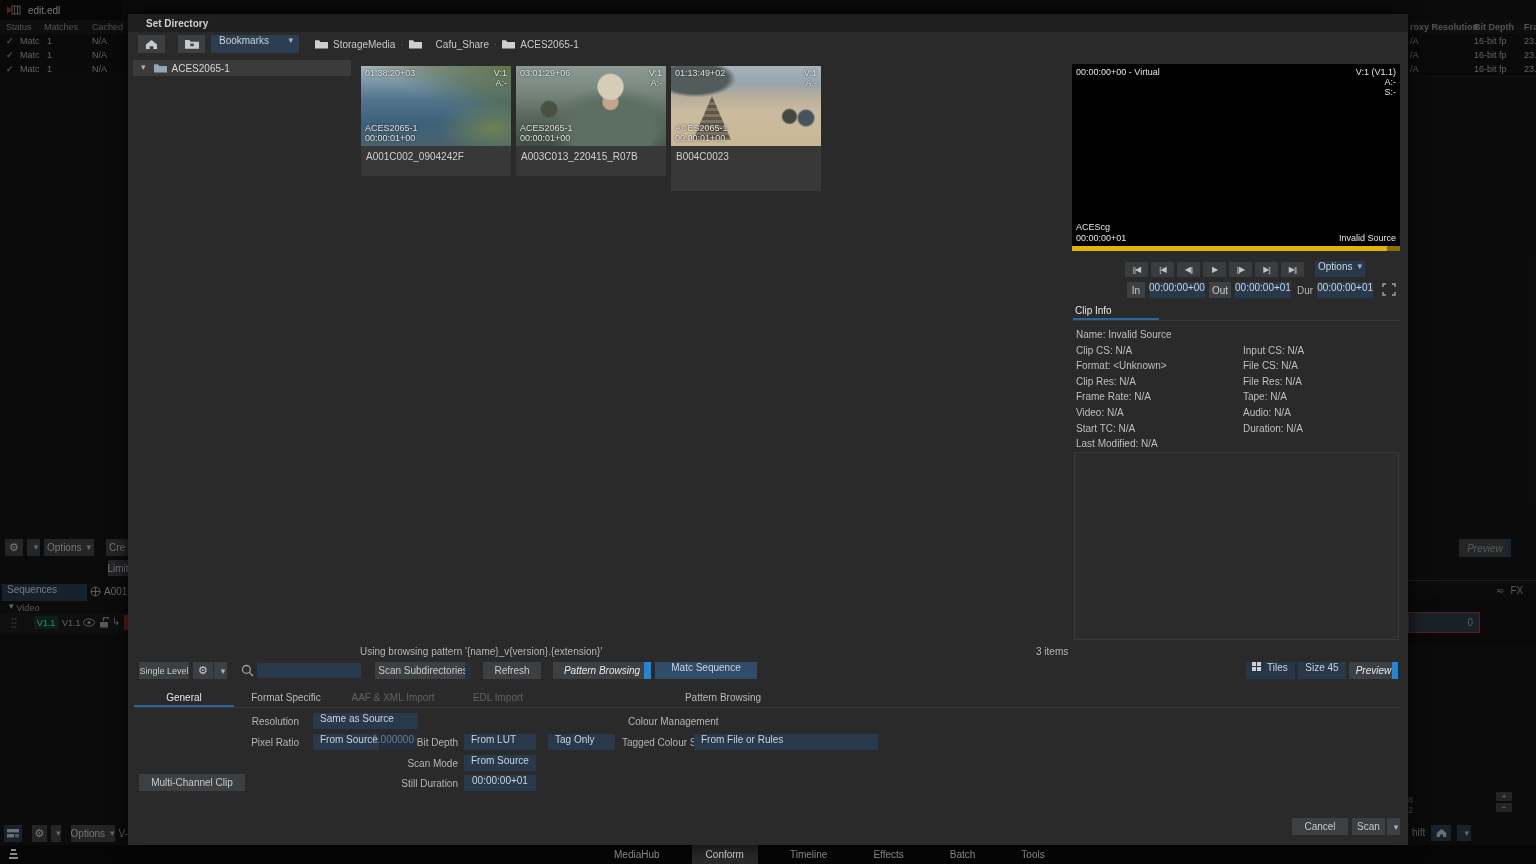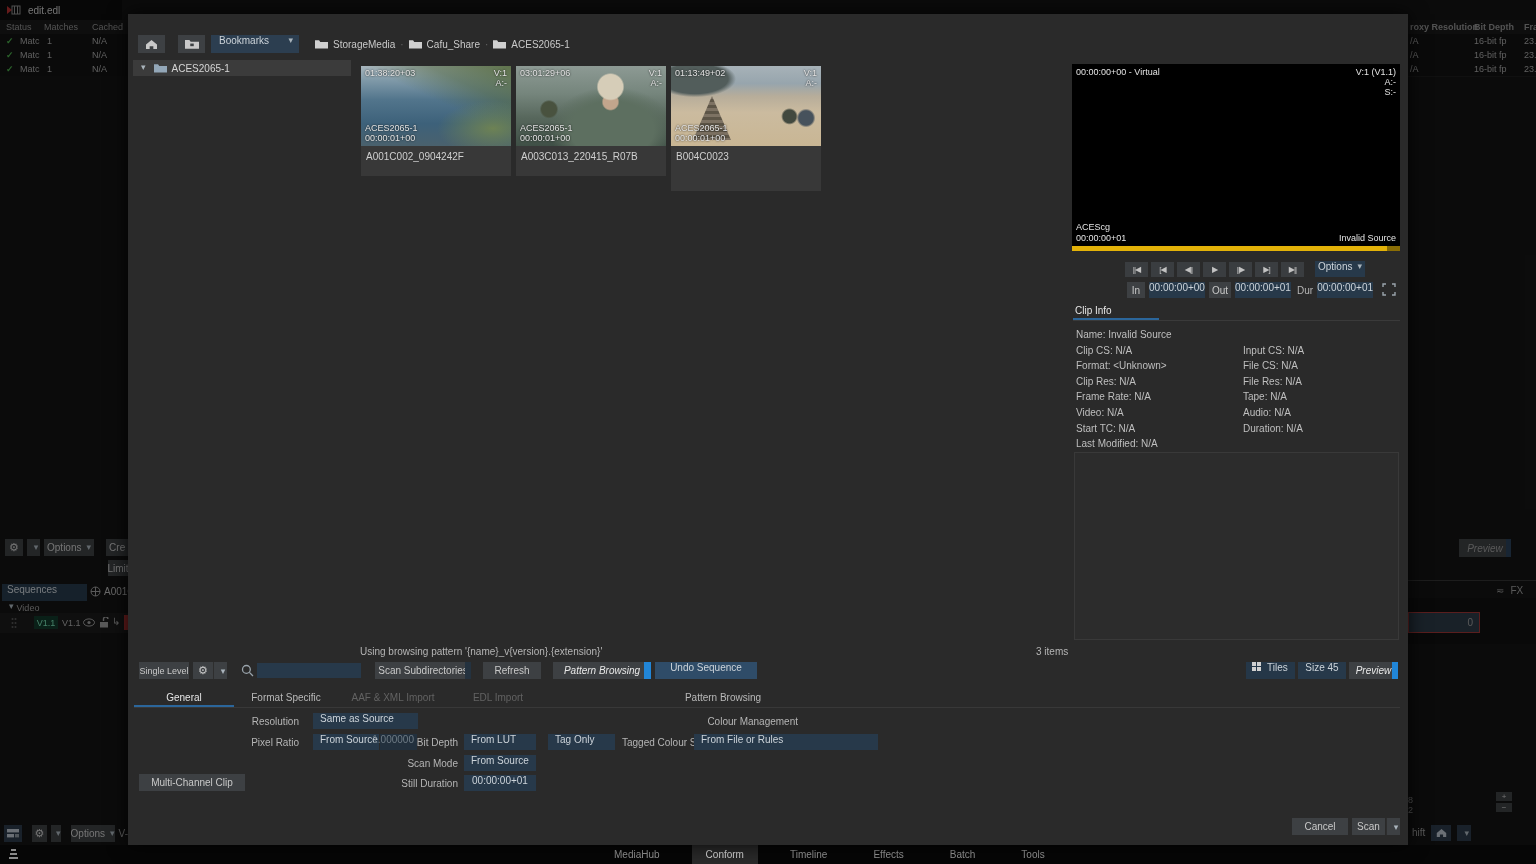--- a/index.html
+++ b/index.html
@@ -226,20 +226,21 @@
       <span class="tb-tab on" style="margin-left:18px;">Conform</span>
       <span class="tb-tab" style="margin-left:18px;">Timeline</span>
       <span class="tb-tab" style="margin-left:18px;">Effects</span>
       <span class="tb-tab" style="margin-left:18px;">Batch</span>
       <span class="tb-tab" style="margin-left:18px;">Tools</span>
     </div>
   </div>
 
   <div class="abs dialog" style="left:128px;top:14px;width:1280px;height:831px;z-index:10;">
 
+    <div class="dlg-title abs flex" style="left:0;top:0;width:1280px;height:18px;padding-left:18px;box-sizing:border-box;">Set Directory</div>
 
     <div class="abs flex" style="left:10px;top:21px;height:18px;">
       <span class="btn" style="width:27px;height:18px;">
         <svg width="13" height="11" viewBox="0 0 14 12">
             <path d="M1 6 L7 1 L13 6 V11 H9 V8 H5 V11 H1 Z" fill="#c9c9c9"></path>
           </svg>
       </span>
       <span class="btn" style="width:27px;height:18px;margin-left:13px;">
         <svg width="14" height="10" viewBox="0 0 16 11">
             <path d="M0 1 h5 l1.5 2 H16 v8 H0 Z" fill="#c9c9c9"></path>
@@ -249,21 +250,21 @@
       <span class="fld caret" style="width:88px;height:18px;margin-left:6px;padding-left:8px;justify-content:space-between;padding-right:6px;box-sizing:border-box;background:#2c3e50;">
           <i style="font-style:normal;">Bookmarks</i>
         </span>
       <span class="flex" style="margin-left:16px;gap:5px;">
         <svg width="13" height="10" viewBox="0 0 16 11">
             <path d="M0 1 h5 l1.5 2 H16 v8 H0 Z" fill="#cfcfcf"></path>
           </svg>
         <span>StorageMedia</span>
       </span>
       <span class="crumb-sep"></span>
-      <span class="flex" style="gap:5px;">
+      <span class="flex" style="gap:14px;">
         <svg width="13" height="10" viewBox="0 0 16 11">
             <path d="M0 1 h5 l1.5 2 H16 v8 H0 Z" fill="#cfcfcf"></path>
           </svg>
         <span>Cafu_Share</span>
       </span>
       <span class="crumb-sep"></span>
       <span class="flex" style="gap:5px;">
         <svg width="13" height="10" viewBox="0 0 16 11">
             <path d="M0 1 h5 l1.5 2 H16 v8 H0 Z" fill="#cfcfcf"></path>
           </svg>
@@ -399,21 +400,21 @@
       <input class="fld" style="width: 96px; height: 15px; margin-left: 3px; border: none; outline: none; font-size: 10px; padding: 0px 4px;">
       <span class="btn" style="width:96px;height:17px;margin-left:14px;position:relative;">
         <i style="font-style:normal;">Scan Subdirectories</i>
         <i class="abs strip-navy" style="right:0;top:0;width:6px;height:17px;"></i>
       </span>
       <span class="btn" style="width:58px;height:17px;margin-left:12px;">Refresh</span>
       <span class="btn" style="width:98px;height:17px;margin-left:12px;position:relative;font-style:italic;color:#e8e8e8;">
         <i>Pattern Browsing</i>
         <i class="abs strip-blue" style="right:0;top:0;width:7px;height:17px;"></i>
       </span>
-      <span class="fld center" style="width:102px;height:17px;margin-left:4px;background:#2f4c68;">Undo Sequence</span>
+      <span class="fld center" style="width:102px;height:17px;margin-left:4px;background:#2f4c68;">Matc Sequence</span>
     </div>
     <div class="abs flex" style="left:1118px;top:648px;height:17px;">
       <span class="fld" style="width:49px;height:17px;background:#253748;gap:6px;padding-left:6px;box-sizing:border-box;">
         <svg width="9" height="9" viewBox="0 0 9 9">
             <rect x="0" y="0" width="4" height="4" fill="#d0d0d0"></rect>
             <rect x="5" y="0" width="4" height="4" fill="#d0d0d0"></rect>
             <rect x="0" y="5" width="4" height="4" fill="#d0d0d0"></rect>
             <rect x="5" y="5" width="4" height="4" fill="#d0d0d0"></rect>
           </svg>
         <i style="font-style:normal;">Tiles</i>
@@ -430,21 +431,21 @@
       <span class="tab" style="width:104px;">Format Specific</span>
       <span class="tab off" style="width:110px;">AAF &amp; XML Import</span>
       <span class="tab off" style="width:100px;">EDL Import</span>
       <span class="tab" style="width:120px;margin-left:115px;">Pattern Browsing</span>
     </div>
     <div class="abs" style="left:6px;top:691px;width:100px;height:2px;background:#2b669b;"></div>
     <div class="abs" style="left:6px;top:693px;width:1266px;height:1px;background:#383838;"></div>
 
     <span class="abs lbl" style="left:70px;top:702px;width:101px;text-align:right;">Resolution</span>
     <span class="abs fld" style="left:185px;top:699px;width:105px;height:16px;padding-left:7px;box-sizing:border-box;">Same as Source</span>
-    <span class="abs lbl" style="left:500px;top:702px;width:170px;text-align:right;">Colour Management</span>
+    <span class="abs lbl" style="left:500px;top:702px;width:170px;text-align:left;">Colour Management</span>
 
     <span class="abs lbl" style="left:70px;top:723px;width:101px;text-align:right;">Pixel Ratio</span>
     <span class="abs fld" style="left:185px;top:720px;width:66px;height:16px;padding-left:7px;box-sizing:border-box;">From Source</span>
     <span class="abs fld" style="left:252px;top:720px;width:37px;height:16px;justify-content:flex-end;padding-right:3px;box-sizing:border-box;color:#6e7b85;background:#22303d;">1.000000</span>
     <span class="abs lbl" style="left:254px;top:723px;width:70px;text-align:right;left:260px;">Bit Depth</span>
     <span class="abs fld" style="left:336px;top:720px;width:72px;height:16px;padding-left:7px;box-sizing:border-box;">From LUT</span>
     <span class="abs fld" style="left:420px;top:720px;width:67px;height:16px;padding-left:7px;box-sizing:border-box;">Tag Only</span>
     <span class="abs lbl" style="left:494px;top:723px;">Tagged Colour Space</span>
     <span class="abs fld" style="left:566px;top:720px;width:184px;height:16px;padding-left:7px;box-sizing:border-box;">From File or Rules</span>
 

